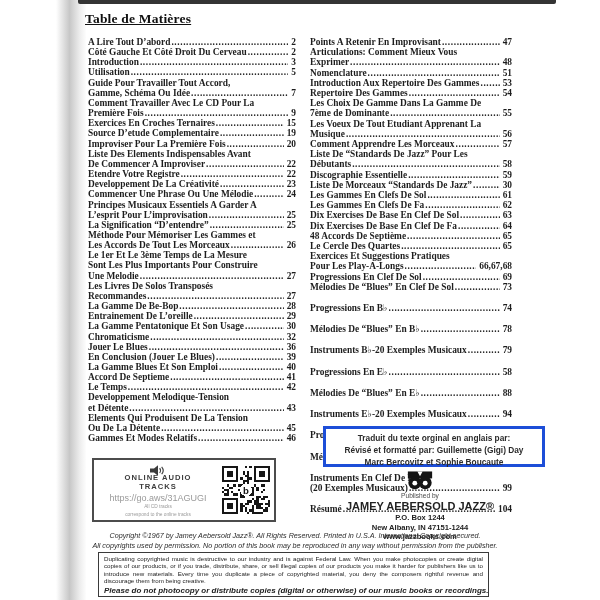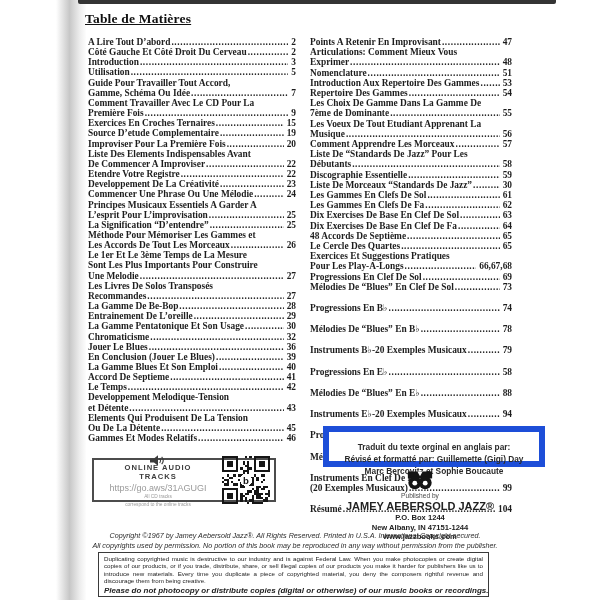--- a/index.html
+++ b/index.html
@@ -26,37 +26,37 @@
   #toc-left  { left:88px;  width:208px; line-height:10.15px; }
   #toc-right { left:310px; width:202px; line-height:10.2px; }
   #toc-right .toc-entry:nth-child(n+21) { margin-top:11px; }
   .toc-line { display:flex; align-items:baseline; }
   .toc-text { white-space:nowrap; }
   .dots { flex:1 1 auto; overflow:hidden; white-space:nowrap; min-width:4px; margin:0 1px; }
   .dots::after { content:"...................................................................................."; letter-spacing:.6px; }
   .page-num { margin-left:2px; white-space:nowrap; }
 
   .audio-box {
-    position:absolute; left:92px; top:458px; width:184px; height:44px;
+    position:absolute; left:92px; top:458px; width:184px; height:64px;
     border:2px solid #4c4c4c; background:#fff; box-sizing:border-box;
     display:flex; align-items:center; padding:2px 4px; gap:4px;
     font-family:"Liberation Sans","DejaVu Sans",sans-serif;
   }
   .audio-left { flex:1; text-align:center; }
   .speaker-wrap { height:11px; }
   .audio-title { font-weight:bold; font-size:7.6px; letter-spacing:1px; color:#3c3c3c; line-height:1.2; }
   .audio-url { font-size:9px; color:#9a9a9a; margin-top:2px; white-space:nowrap; }
   .audio-note { font-size:4.8px; color:#9a9a9a; margin-top:1px; line-height:1.35; }
   .qr { width:48px; height:48px; flex:0 0 auto; }
 
   .credits-box {
     position:absolute; left:323px; top:426px; width:222px; height:41px;
-    border:6px solid #1d4ed8; box-sizing:border-box; background:#fff;
+    border:3px solid #1d4ed8; box-sizing:border-box; background:#fff;
     text-align:center; font-weight:bold; font-size:8.3px; line-height:1.45;
-    padding-top:9px; color:#2b2b2b;
+    padding-top:3px; color:#2b2b2b;
     font-family:"Liberation Sans","DejaVu Sans",sans-serif;
   }
 
   .publisher {
     position:absolute; left:340px; top:471px; width:160px; text-align:center;
     font-family:"Liberation Sans","DejaVu Sans",sans-serif; color:#222;
   }
   .publisher svg { display:block; margin:0 auto 1px auto; }
   .pub-by   { font-size:6.6px; color:#4a4a4a; line-height:1.15; }
   .pub-name { font-size:11px; font-weight:bold; line-height:1.25; }

